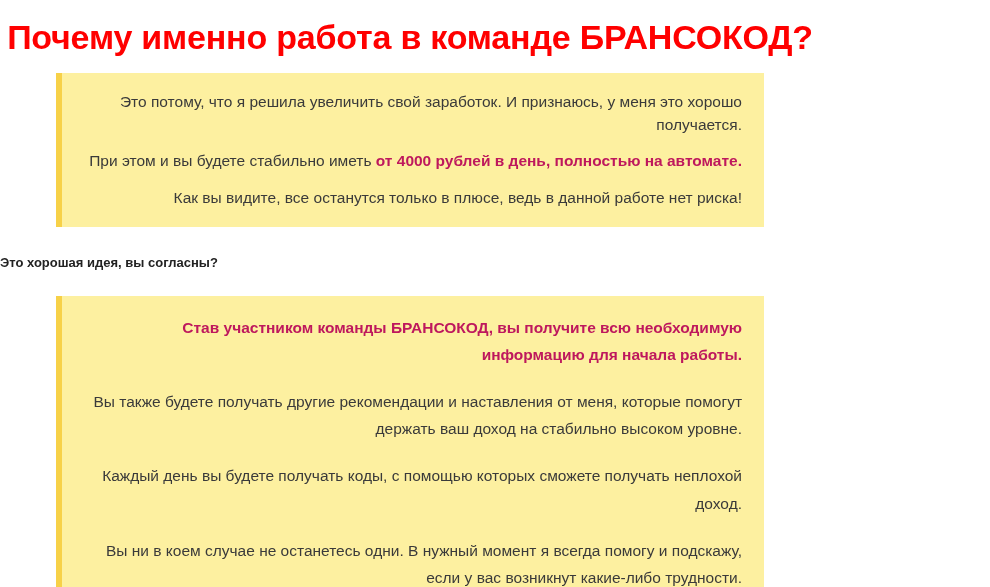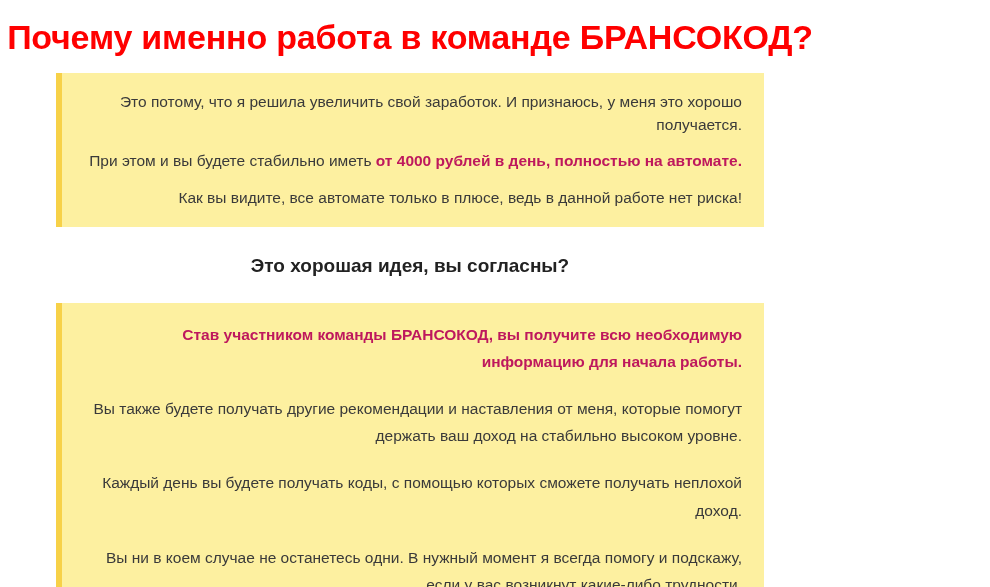--- a/index.html
+++ b/index.html
@@ -53,39 +53,38 @@
     line-height: 1.75;
   }
   .callout.second p:last-child {
     margin-bottom: 2px;
   }
   .callout b, .callout strong {
     font-weight: bold;
     color: #be185d;
   }
   .subhead {
-    text-align: center;
-    font-size: 19px;
+    font-size: 13px;
     font-weight: bold;
     color: #222222;
     margin: 28px 0 26px 0;
   }
 </style>
 </head>
 <body>
 
 <div class="page">
 
   <h1 class="headline">Почему именно работа в команде БРАНСОКОД?</h1>
 
   <div class="callout first">
     <div>
         <p><span>Это потому, что я решила увеличить свой заработок. И признаюсь, у меня это хорошо получается.</span></p>
         <p><span>При этом и вы будете стабильно иметь </span><b>от 4000 рублей в день, полностью на автомате.</b></p>
-        <p><span>Как вы видите, все автомате только в плюсе, ведь в данной работе нет риска!</span></p>
+        <p><span>Как вы видите, все останутся только в плюсе, ведь в данной работе нет риска!</span></p>
       </div>
   </div>
 
   <h2 class="subhead">Это хорошая идея, вы согласны?</h2>
 
   <div class="callout second">
     <div>
         <p><b>Став участником команды БРАНСОКОД, вы получите всю необходимую информацию для начала работы.</b></p>
         <p><span>Вы также будете получать другие рекомендации и наставления от меня, которые помогут держать ваш доход на стабильно высоком уровне.</span></p>
         <p><span>Каждый день вы будете получать коды, с помощью которых сможете получать неплохой доход.</span></p>

